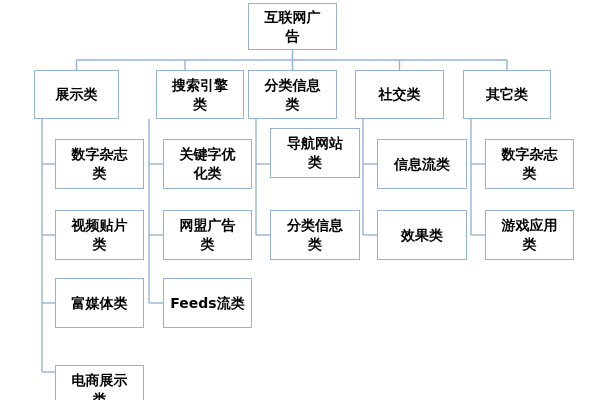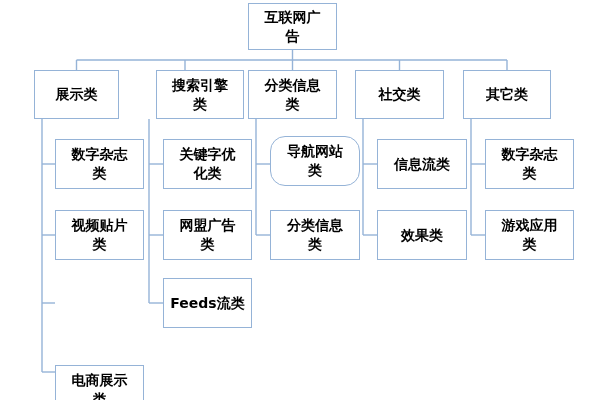--- a/index.html
+++ b/index.html
@@ -90,30 +90,31 @@
 类</div>
   <div class="node" style="left:248px; top:70px; width:89px; height:49px;">分类信息
 类</div>
   <div class="node" style="left:463px; top:70px; width:88px; height:49px;">其它类</div>
   <div class="node" style="left:355px; top:70px; width:89px; height:49px;">社交类</div>
 
   <div class="node" style="left:55px; top:139px; width:89px; height:50px;">数字杂志
 类</div>
   <div class="node" style="left:55px; top:210px; width:89px; height:50px;">视频贴片
 类</div>
+  <div class="node" style="left:55px; top:278px; width:89px; height:50px;">富媒体类</div>
   <div class="node" style="left:55px; top:365px; width:89px; height:50px;text-align:center;">电商展示
 类</div>
 
   <div class="node" style="left:163px; top:139px; width:89px; height:50px;">关键字优
 化类</div>
   <div class="node" style="left:163px; top:210px; width:89px; height:50px;">网盟广告
 类</div>
   <div class="node" style="left:163px; top:278px; width:89px; height:50px;">Feeds流类</div>
 
-  <div class="node" style="left:270px; top:136px; width:90px; height:50px;border-radius:15px;">导航网站
+  <div class="node" style="left:270px; top:128px; width:90px; height:50px;">导航网站
 类</div>
   <div class="node" style="left:270px; top:210px; width:90px; height:50px;">分类信息
 类</div>
 
   <div class="node" style="left:377px; top:210px; width:90px; height:50px;">效果类</div>
   <div class="node" style="left:377px; top:139px; width:90px; height:50px;">信息流类</div>
 
   <div class="node" style="left:485px; top:139px; width:89px; height:50px;">数字杂志
 类</div>
   <div class="node" style="left:485px; top:210px; width:89px; height:50px;">游戏应用

